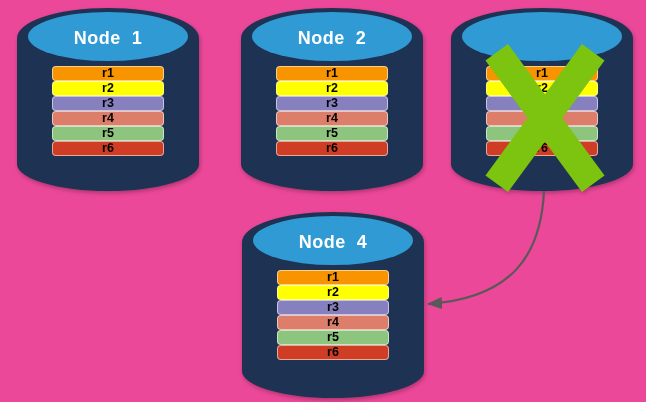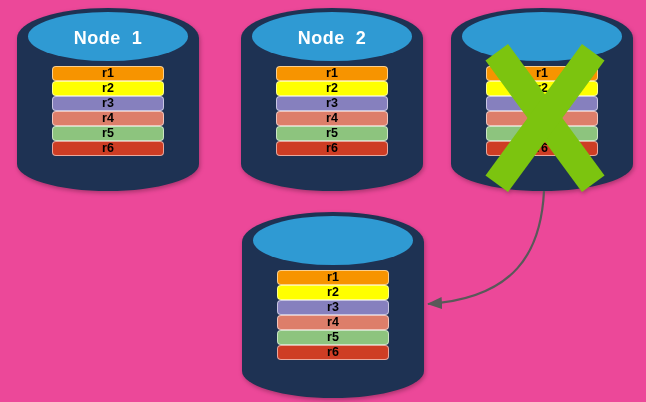--- a/index.html
+++ b/index.html
@@ -120,20 +120,21 @@
     </div>
     <div class="x-mark">
       <div class="x-stroke x-stroke-1" style="background-color: rgb(124, 196, 15);"></div>
       <div class="x-stroke x-stroke-2" style="background-color: rgb(124, 196, 15);"></div>
     </div>
   </div>
 
   <div class="node pos-n4">
     <div class="cyl-body" style="background-color: rgb(30, 50, 83);"></div>
     <div class="cyl-cap" style="background-color: rgb(47, 154, 211);"></div>
+    <div class="node-title">Node  4</div>
     <div class="bars">
       <div class="bar" style="background-color: rgb(247, 148, 0);">r1</div>
       <div class="bar" style="background-color: rgb(255, 255, 0);">r2</div>
       <div class="bar" style="background-color: rgb(134, 128, 190);">r3</div>
       <div class="bar" style="background-color: rgb(221, 126, 106);">r4</div>
       <div class="bar" style="background-color: rgb(141, 196, 126);">r5</div>
       <div class="bar" style="background-color: rgb(206, 61, 36);">r6</div>
     </div>
   </div>
 

